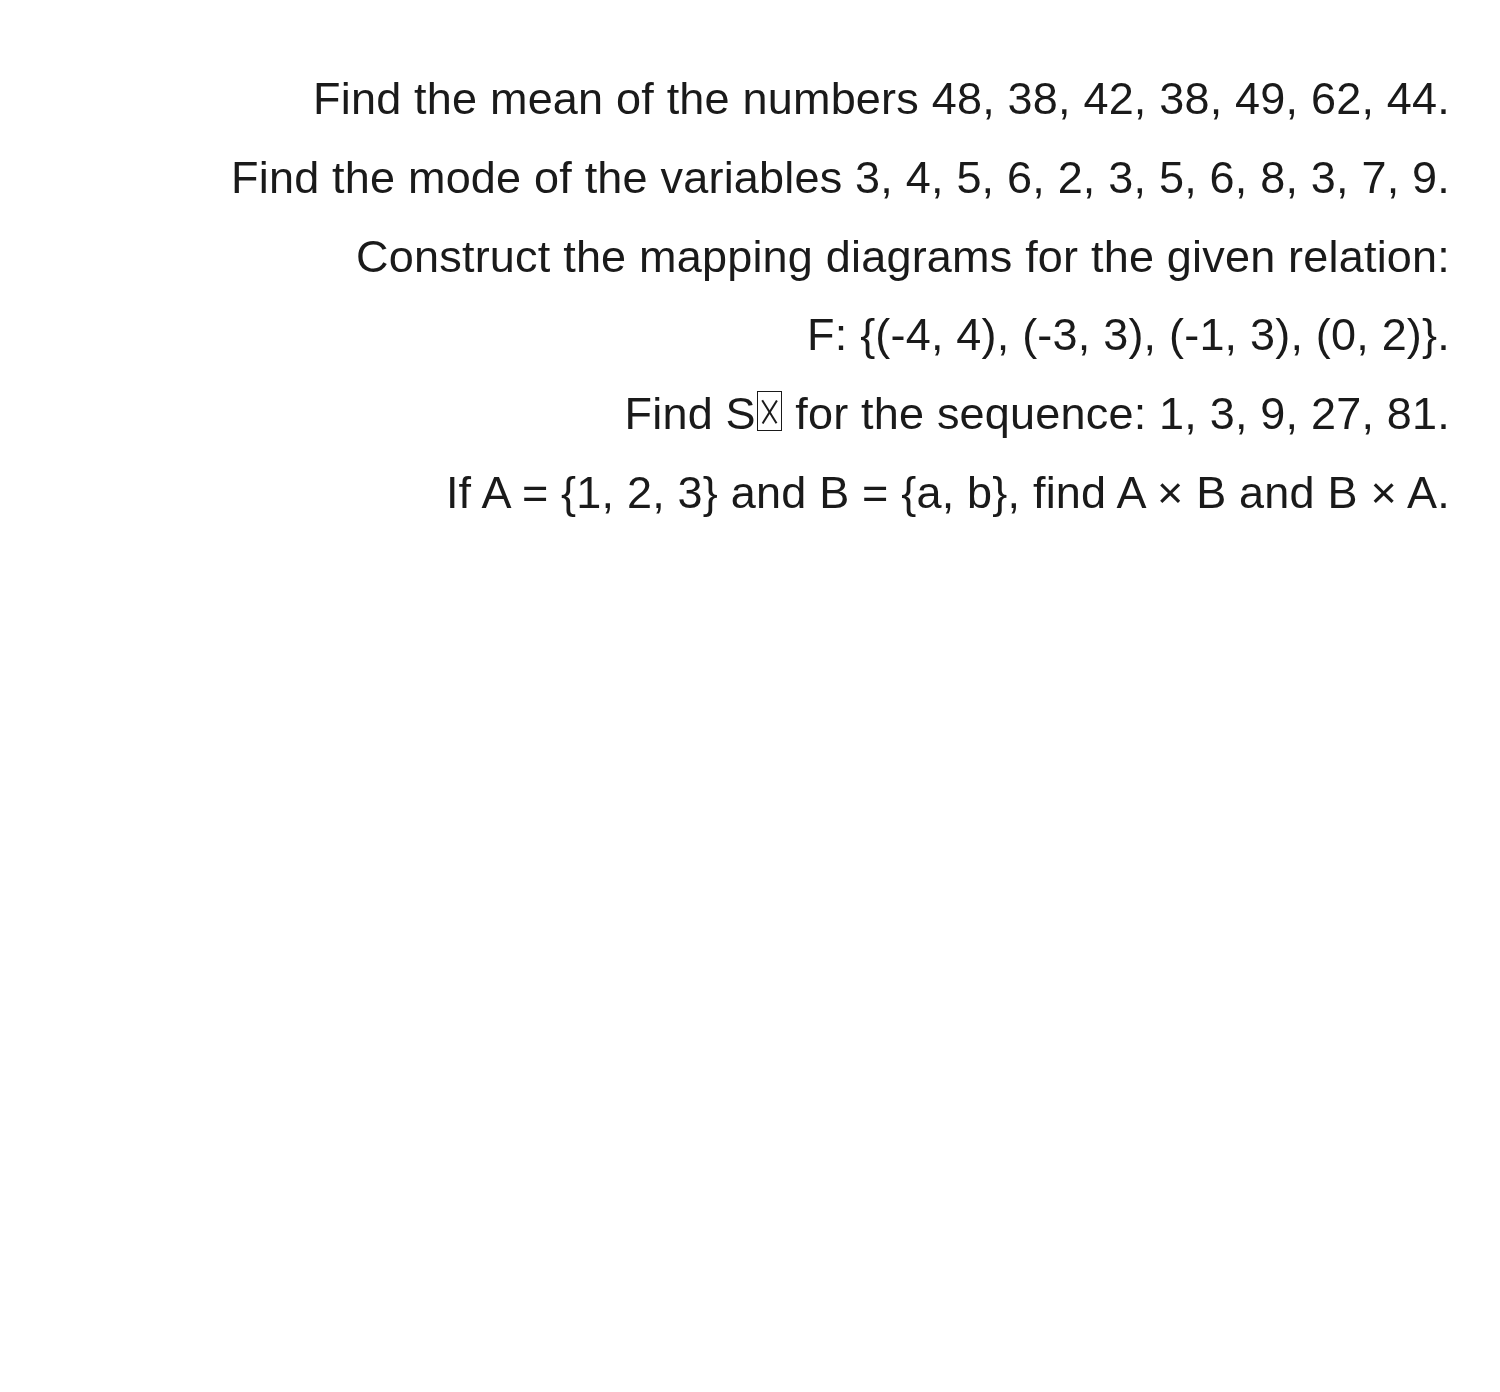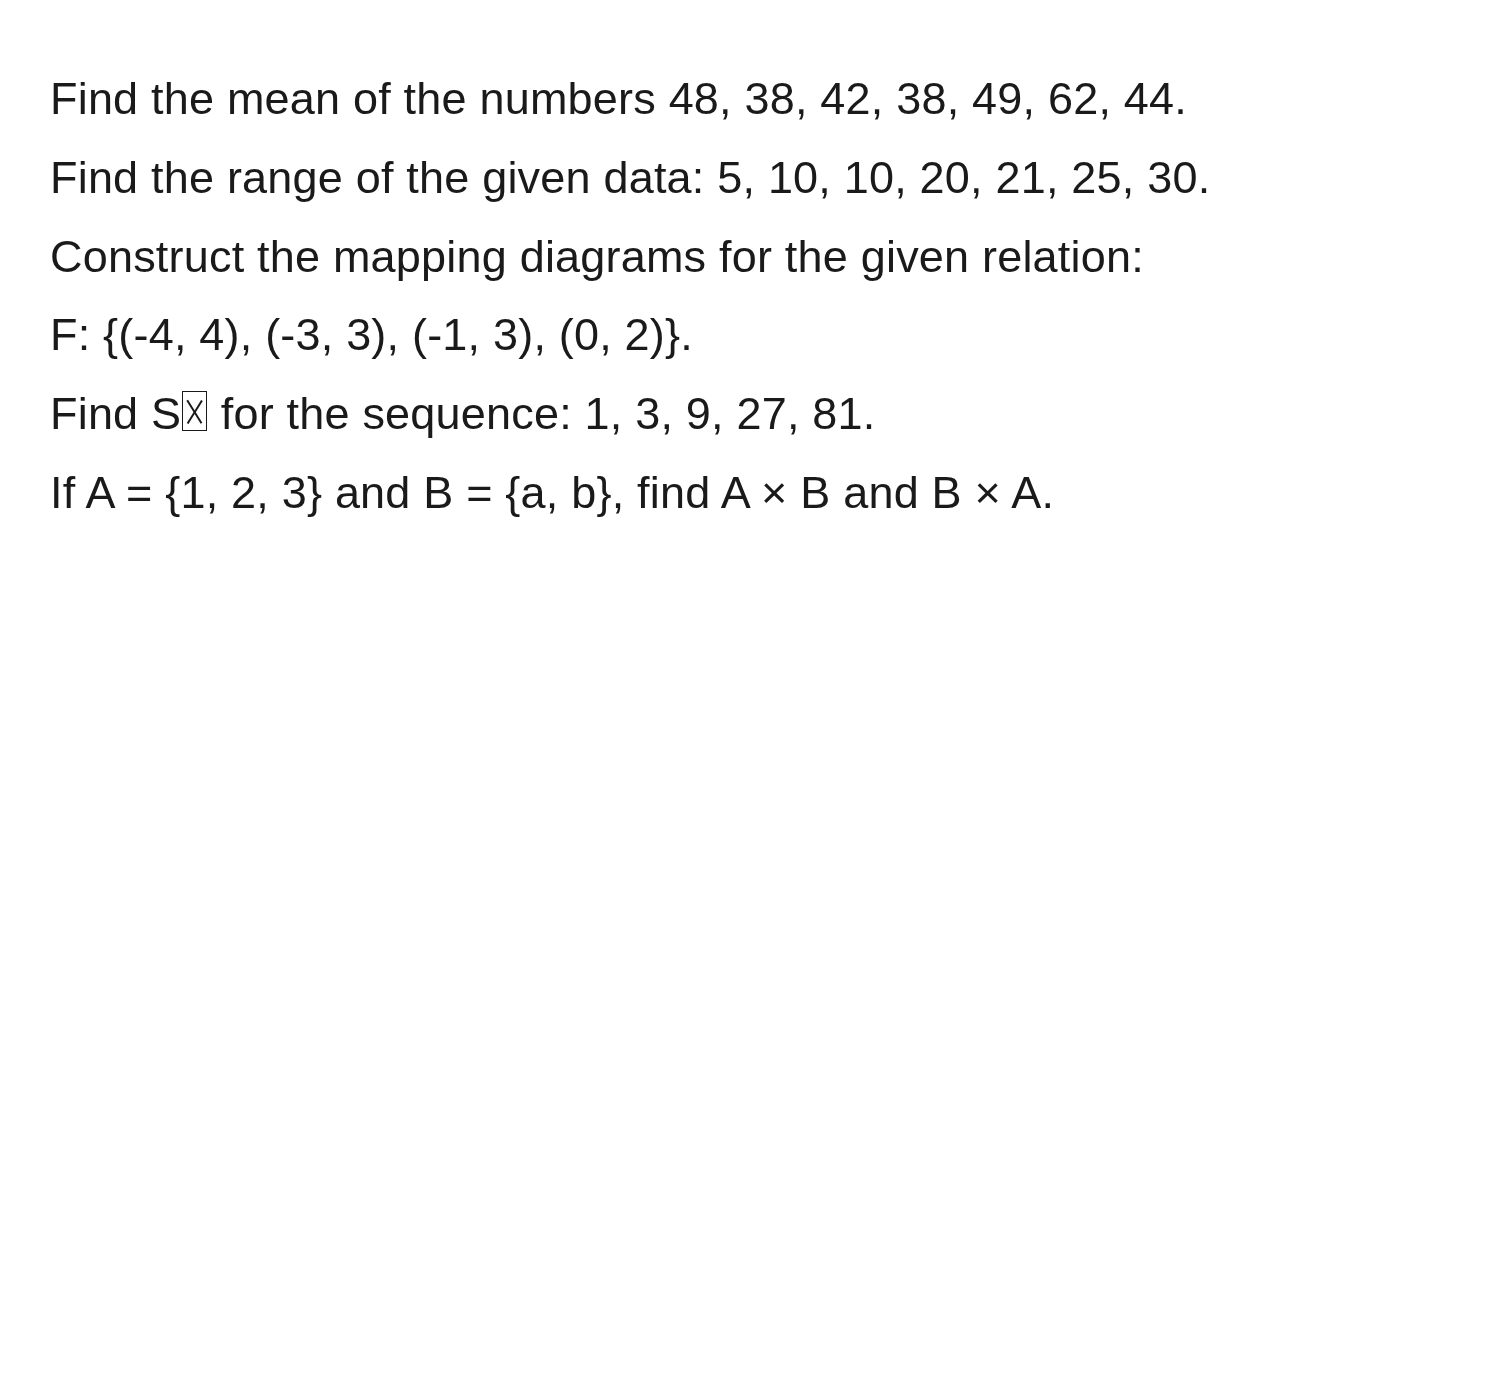--- a/index.html
+++ b/index.html
@@ -1,18 +1,19 @@
 <!DOCTYPE html>
 <html><head>
   <meta charset="utf-8">
   <style>
     * {
       margin: 0;
       padding: 0;
       box-sizing: border-box;
+      text-align: right;
     }
     body {
       background-color: #ffffff;
       font-family: -apple-system, BlinkMacSystemFont, "Segoe UI", Helvetica, Arial, sans-serif;
       padding: 60px 50px 50px 50px;
       width: 1500px;
       height: 1392px;
       color: #1a1a1a;
     }
     .content {
@@ -58,24 +59,24 @@
   </style>
 </head>
 <body>
 
 <div class="content">
 
   <div class="question">
     <span>Find the mean of the numbers 48, 38, 42, 38, 49, 62, 44.</span>
   </div>
 
+  <div class="question">
+    <span>Find the mode of the variables 3, 4, 5, 6, 2, 3, 5, 6, 8, 3, 7, 9.</span>
+  </div>
 
-  <div class="question">
-    <span>Find the range of the given data: 5, 10, 10, 20, 21, 25, 30.</span>
-  </div>
 
   <div class="question">
     <span>Construct the mapping diagrams for the given relation:</span>
   </div>
 
   <div class="question">
     <span>F: {(-4, 4), (-3, 3), (-1, 3), (0, 2)}.</span>
   </div>
 
 

